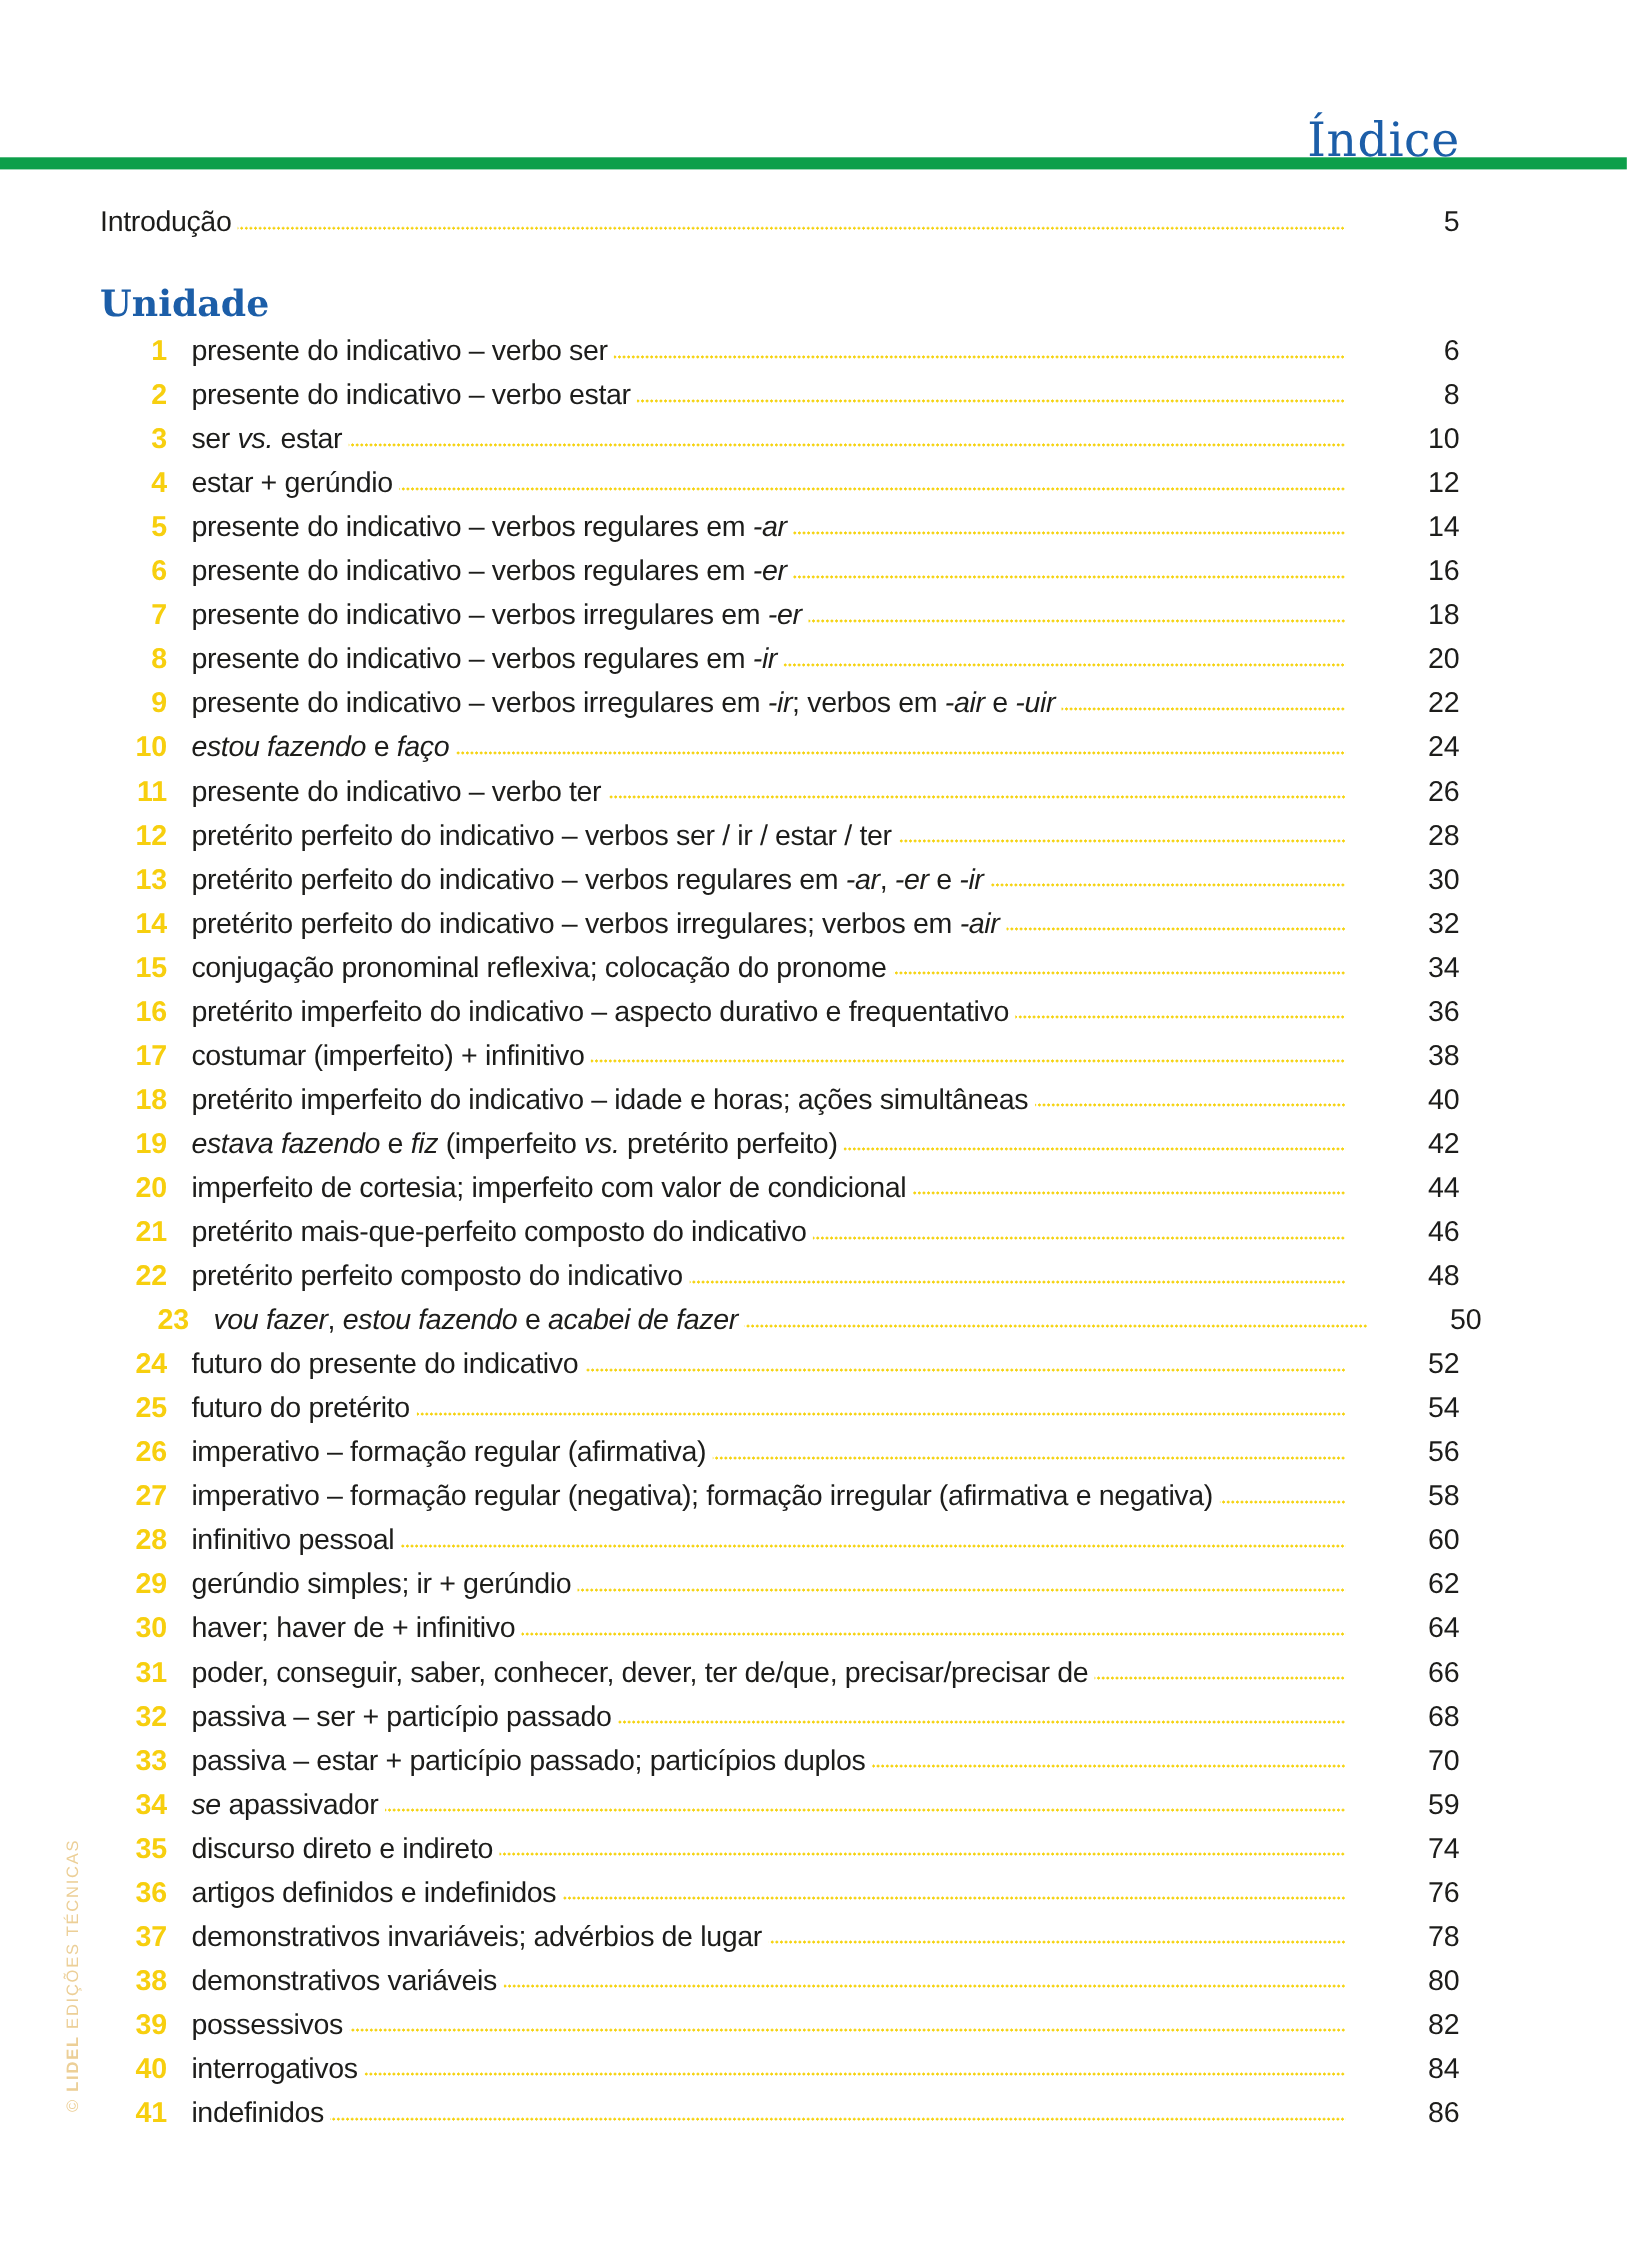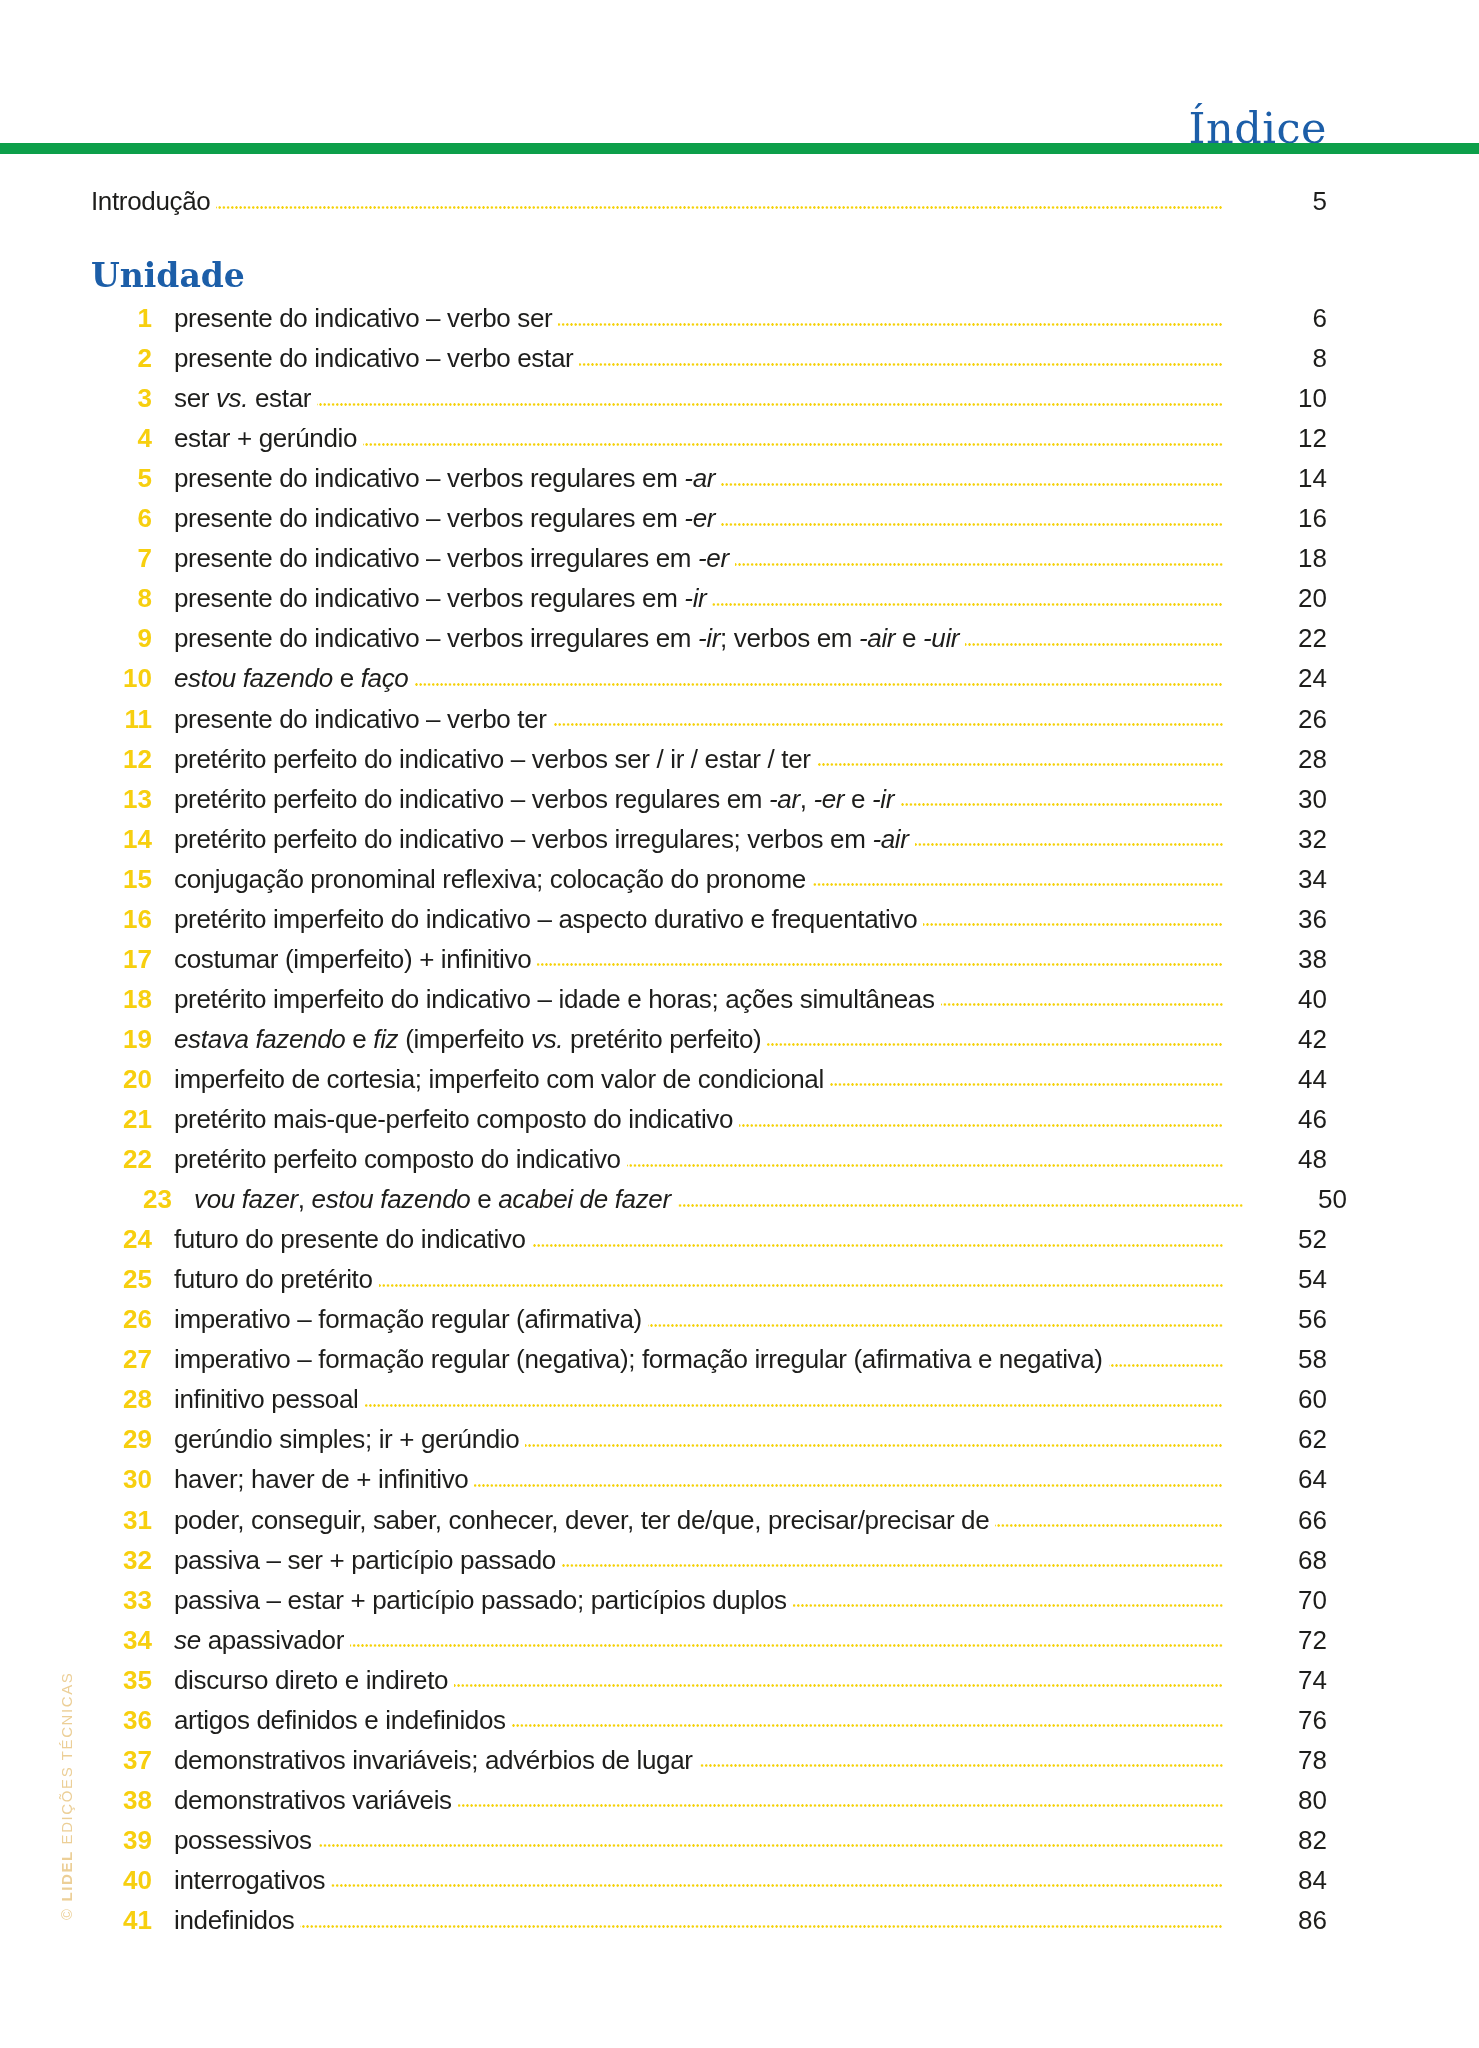--- a/index.html
+++ b/index.html
@@ -404,21 +404,21 @@
           <span class="leader"></span>
         </div>
         <span class="page">70</span>
       </div>
       <div class="row" style="top: 1619.65px;">
         <span class="num">34</span>
         <div class="label-wrap">
           <span class="label"><i>se</i> apassivador</span>
           <span class="leader"></span>
         </div>
-        <span class="page">72</span>
+        <span class="page">59</span>
       </div>
       <div class="row" style="top: 1659.7px;">
         <span class="num">35</span>
         <div class="label-wrap">
           <span class="label">discurso direto e indireto</span>
           <span class="leader"></span>
         </div>
         <span class="page">74</span>
       </div>
       <div class="row" style="top: 1699.75px;">

